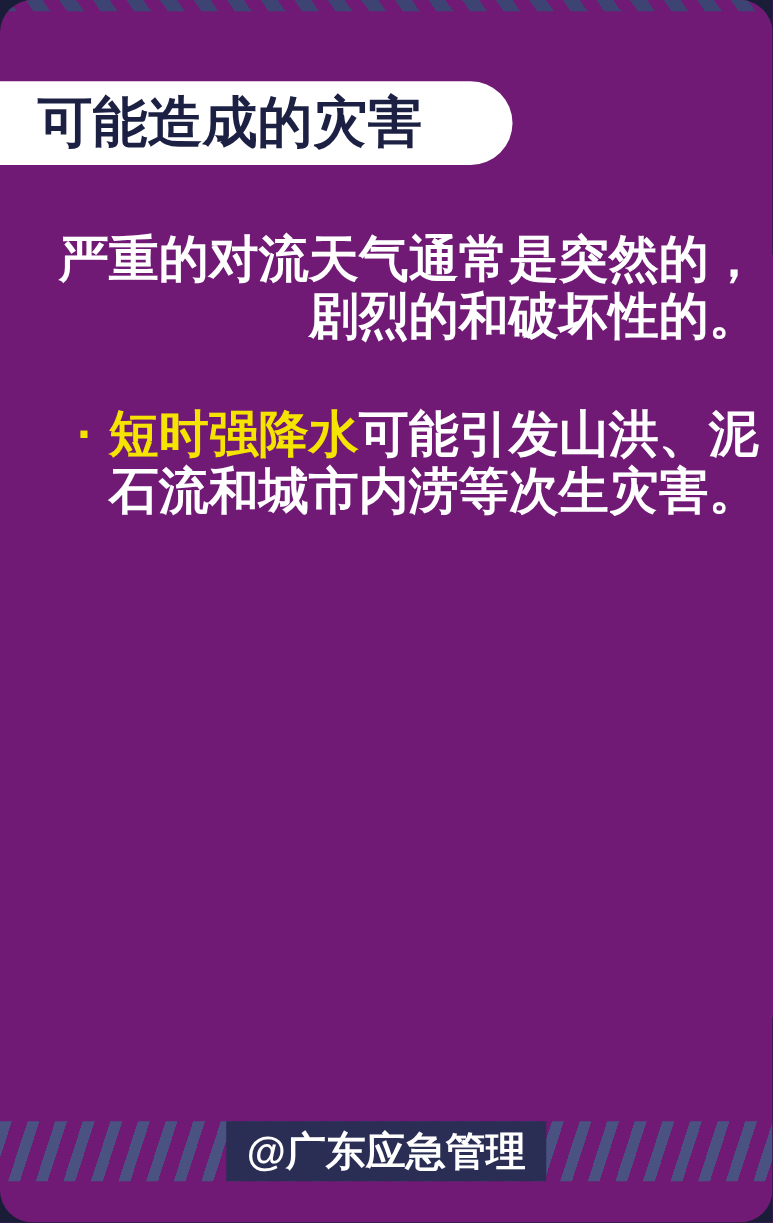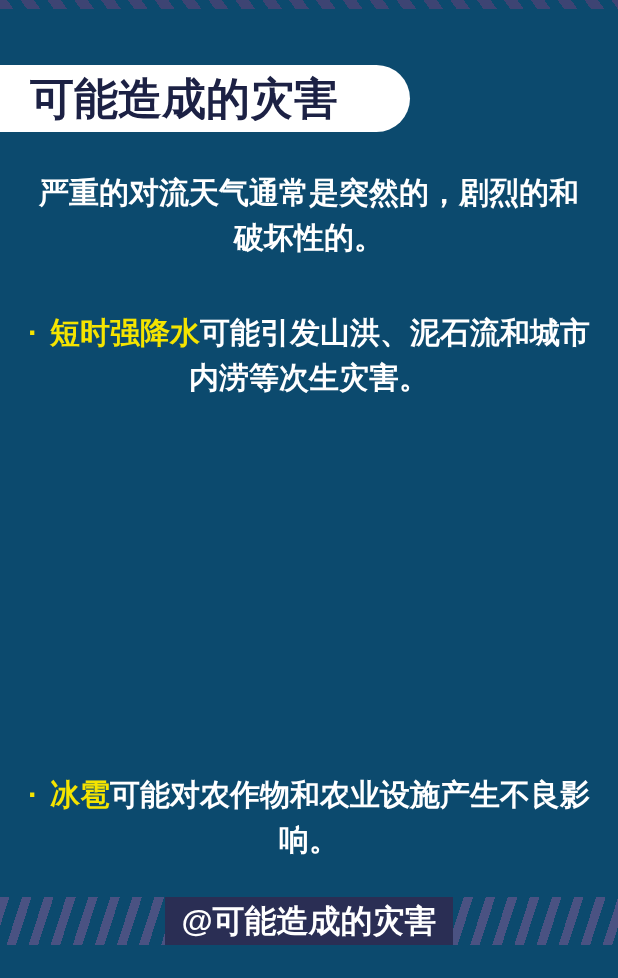--- a/index.html
+++ b/index.html
@@ -6,22 +6,23 @@
     margin: 0;
     padding: 0;
     background: #1a1d38;
     font-family: "Liberation Sans", "DejaVu Sans", sans-serif;
   }
   .canvas {
     position: relative;
     width: 618px;
     height: 978px;
     margin: 0 auto;
-    background: #0c4a6e;
+    background: #701a75;
     overflow: hidden;
+    border-radius: 26px;
   }
   
   .top-band {
     position: absolute;
     top: 0; left: 0; right: 0;
     height: 9px;
     background: repeating-linear-gradient(55deg, #3d4473 0 11px, rgba(0,0,0,0) 11px 22px);
   }
   
   .title-pill {
@@ -42,26 +43,26 @@
     line-height: 1;
     font-weight: bold;
     color: #1c2144;
     letter-spacing: 0;
     white-space: nowrap;
   }
   .body-text {
     position: absolute;
     left: 27px;
     width: 564px;
-    margin: 0;
-    font-size: 30px;
+    margin: 16px;
+    font-size: 40px;
     line-height: 45px;
     font-weight: 600;
     color: #ffffff;
-    text-align: center;
+    text-align: right;
     word-break: break-all;
   }
   .intro   { top: 170px; }
   .bullet-1 { top: 310px; }
   .bullet-2 { top: 450px; }
   .bullet-3 { top: 588px; }
   .bullet-4 { top: 772px; }
   .dot {
     color: #f5e400;
     font-weight: bold;
@@ -102,19 +103,18 @@
   <div class="title-pill">
     <h1>可能造成的灾害</h1>
   </div>
 
   <p class="body-text intro">严重的对流天气通常是突然的，剧烈的和破坏性的。</p>
 
   <p class="body-text bullet-1"><span class="dot">·</span><span class="term">短时强降水</span><span class="desc">可能引发山洪、泥石流和城市内涝等次生灾害。</span></p>
 
 
 
-  <p class="body-text bullet-4"><span class="dot">·</span><span class="term">冰雹</span><span class="desc">可能对农作物和农业设施产生不良影响。</span></p>
 
   <div class="footer-band">
-    <span class="footer-credit">@可能造成的灾害</span>
+    <span class="footer-credit">@广东应急管理</span>
   </div>
 
 </div>
 
 </body></html>

